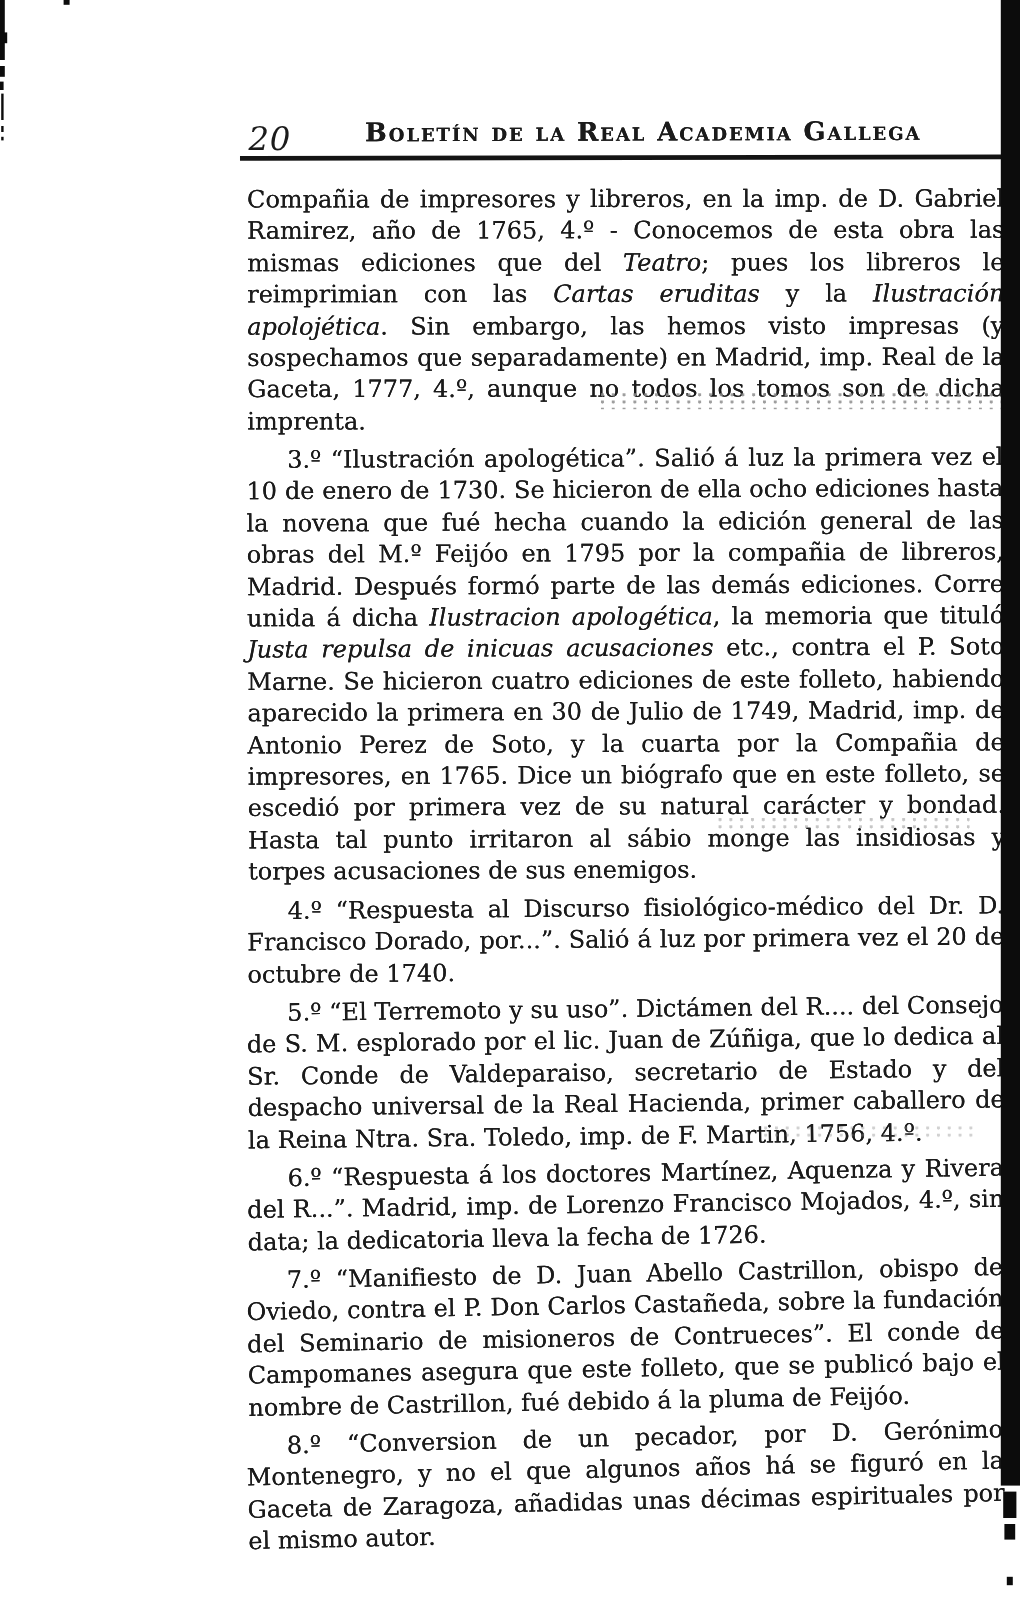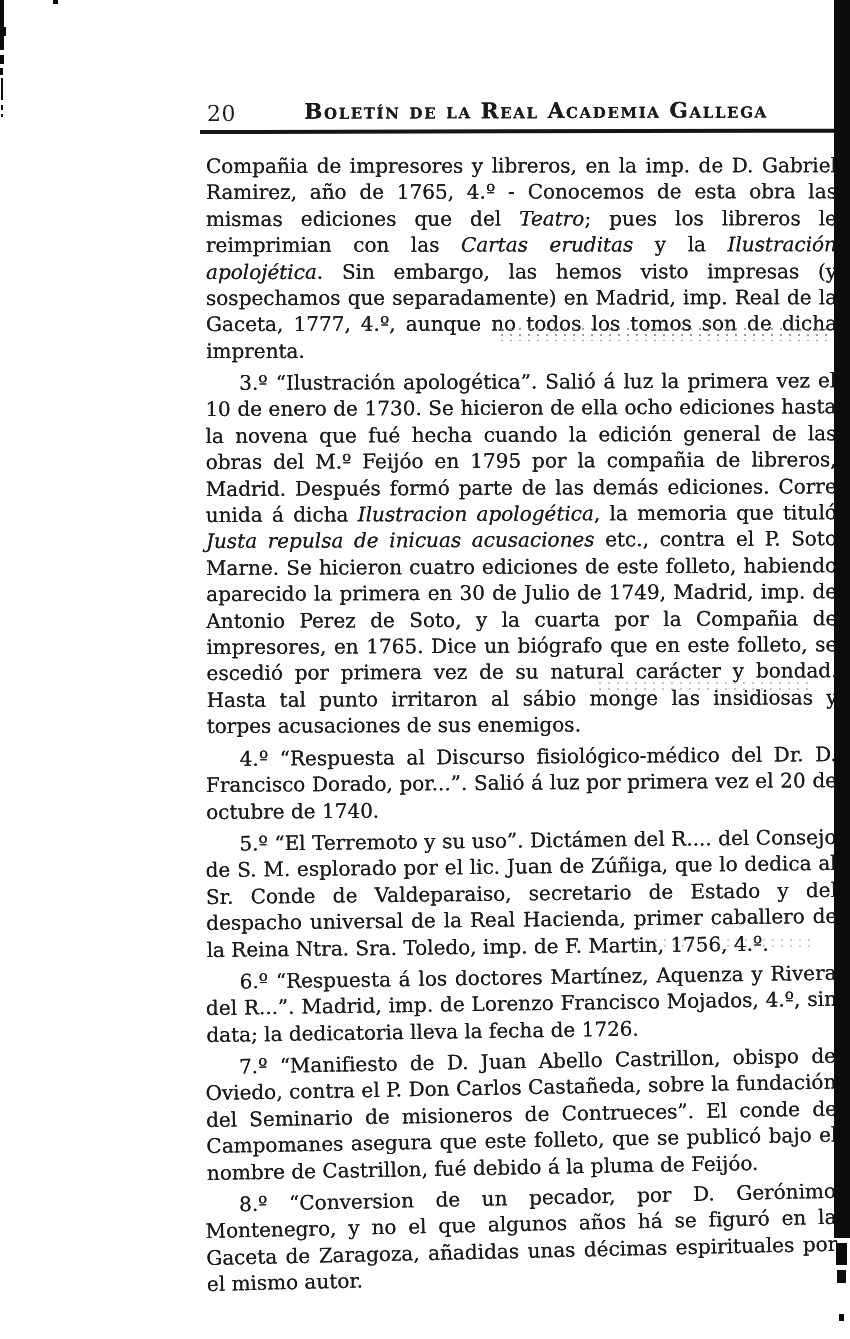--- a/index.html
+++ b/index.html
@@ -33,21 +33,21 @@
   .smudge-1{left:500px;top:327px;width:335px;height:14px;opacity:.85;}
   .smudge-2{left:598px;top:681px;width:210px;height:11px;opacity:.5;}
   .smudge-3{left:636px;top:938px;width:175px;height:10px;opacity:.4;}
   
   .running-head{
     position:absolute;left:205px;top:99px;width:632px;height:30px;
     transform:rotate(-0.15deg);transform-origin:0 50%;
   }
   .page-number{
     position:absolute;left:2px;top:2px;
-    font-size:22px;letter-spacing:.5px;
+    font-size:27px;letter-spacing:.5px;font-style:italic;
   }
   .running-title{
     display:block;text-align:center;
     font-variant:small-caps;
     font-weight:600;
     font-size:21.5px;
     letter-spacing:1.6px;
     padding-left:30px;
     white-space:nowrap;
     text-shadow:0 0 .4px currentColor;

